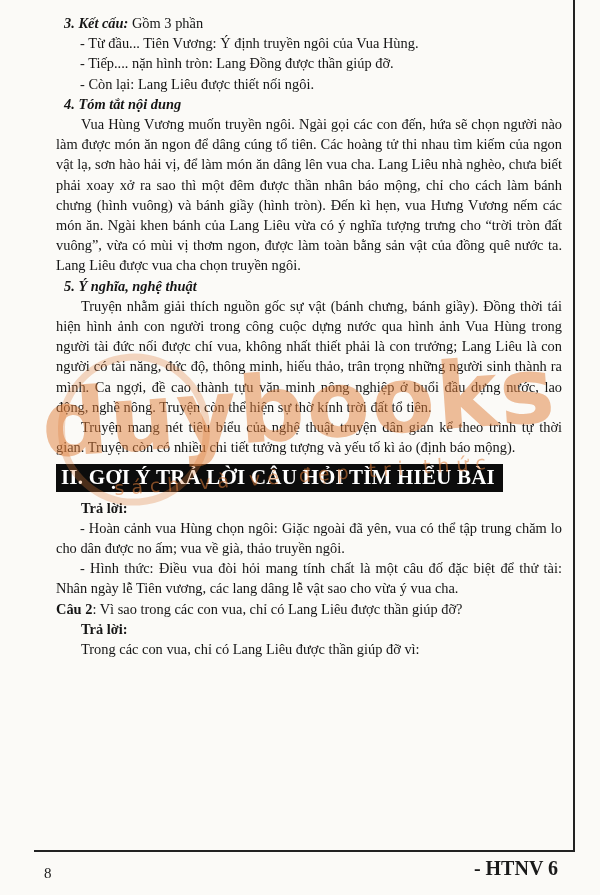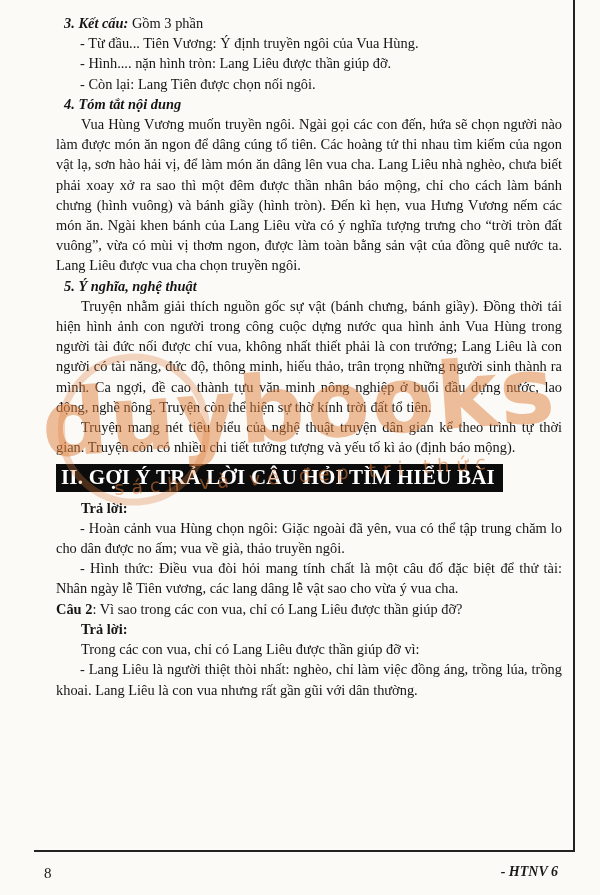--- a/index.html
+++ b/index.html
@@ -38,21 +38,21 @@
   .rule-bottom{
     position:absolute;left:34px;right:25px;top:850px;height:2px;
     background:#222;
   }
   .footer-page{
     position:absolute;left:44px;bottom:13px;
     font-size:15px;color:#1a1a1a;
   }
   .footer-right{
     position:absolute;right:42px;bottom:15px;
-    font-weight:bold;font-style:italic;font-size:14px;color:#1a1a1a;
+    font-weight:bold;font-size:20px;color:#1a1a1a;
   }
   .watermark{
     position:absolute;left:0;top:362px;width:100%;
     text-align:center;
     transform:rotate(-4deg);
     pointer-events:none;
     z-index:5;
   }
   .wm1{
     font-family:"DejaVu Sans", sans-serif;
@@ -74,22 +74,22 @@
 </head>
 <body>
 
 <div class="page">
 
   <div class="content">
 
     <p class="hpara"><span class="bi">3. Kết cấu:</span><span class="reg"> Gồm 3 phần</span></p>
 
     <p class="li">- Từ đầu... Tiên Vương: Ý định truyền ngôi của Vua Hùng.</p>
-    <p class="li">- Hình.... nặn hình tròn: Lang Liêu được thần giúp đỡ.</p>
-    <p class="li">- Còn lại: Lang Tiên được chọn nối ngôi.</p>
+    <p class="li">- Tiếp.... nặn hình tròn: Lang Đồng được thần giúp đỡ.</p>
+    <p class="li">- Còn lại: Lang Liêu được thiết nối ngôi.</p>
 
     <p class="hpara"><span class="bi">4.  Tóm tắt nội dung</span></p>
 
     <p class="indent">Vua Hùng Vương muốn truyền ngôi. Ngài gọi các con đến, hứa sẽ chọn người nào làm được món ăn ngon để dâng cúng tổ tiên. Các hoàng tử thi nhau tìm kiếm của ngon vật lạ, sơn hào hải vị, để làm món ăn dâng lên vua cha. Lang Liêu nhà nghèo, chưa biết phải xoay xở ra sao thì một đêm được thần nhân báo mộng, chỉ cho cách làm bánh chưng (hình vuông) và bánh giầy (hình tròn). Đến kì hẹn, vua Hưng Vương nếm các món ăn. Ngài khen bánh của Lang Liêu vừa có ý nghĩa tượng trưng cho “trời tròn đất vuông”, vừa có mùi vị thơm ngon, được làm toàn bằng sản vật của đồng quê nước ta. Lang Liêu được vua cha chọn truyền ngôi.</p>
 
     <p class="hpara"><span class="bi">5. Ý nghĩa, nghệ thuật</span></p>
 
     <p class="indent">Truyện nhằm giải thích nguồn gốc sự vật (bánh chưng, bánh giầy). Đồng thời tái hiện hình ảnh con người trong công cuộc dựng nước qua hình ảnh Vua Hùng trong người tài đức nối được chí vua, không nhất thiết phải là con trưởng; Lang Liêu là con người có tài năng, đức độ, thông minh, hiếu thảo, trân trọng những người sinh thành ra mình. Ca ngợi, đề cao thành tựu văn minh nông nghiệp ở buổi đầu dựng nước, lao động, nghề nông. Truyện còn thể hiện sự thờ kính trời đất tổ tiên.</p>
 
     <p class="indent">Truyện mang nét tiêu biểu của nghệ thuật truyện dân gian kể theo trình tự thời gian. Truyện còn có nhiều chi tiết tưởng tượng và yếu tố kì ảo (định báo mộng).</p>
@@ -103,21 +103,20 @@
 
     <p class="li">- Hoàn cảnh vua Hùng chọn ngôi: Giặc ngoài đã yên, vua có thể tập trung chăm lo cho dân được no ấm; vua về già, thảo truyền ngôi.</p>
     <p class="li">- Hình thức: Điều vua đòi hỏi mang tính chất là một câu đố đặc biệt để thử tài: Nhân ngày lễ Tiên vương, các lang dâng lễ vật sao cho vừa ý vua cha.</p>
 
     <p><span class="bq">Câu 2</span><span>: Vì sao trong các con vua, chỉ có Lang Liêu được thần giúp đỡ?</span></p>
 
     <p class="indent"><span class="bq">Trả lời:</span></p>
 
     <p class="indent">Trong các con vua, chỉ có Lang Liêu được thần giúp đỡ vì:</p>
 
-    <p class="li">- Lang Liêu là người thiệt thòi nhất: nghèo, chỉ làm việc đồng áng, trồng lúa, trồng khoai. Lang Liêu là con vua nhưng rất gần gũi với dân thường.</p>
 
   </div>
 
   <div class="watermark">
     <div class="wm-circle"></div>
     <div class="wm1">duybooks</div>
     <div class="wm2">sách và vẻ đẹp tri thức</div>
   </div>
 
   <div class="rule-right"></div>

